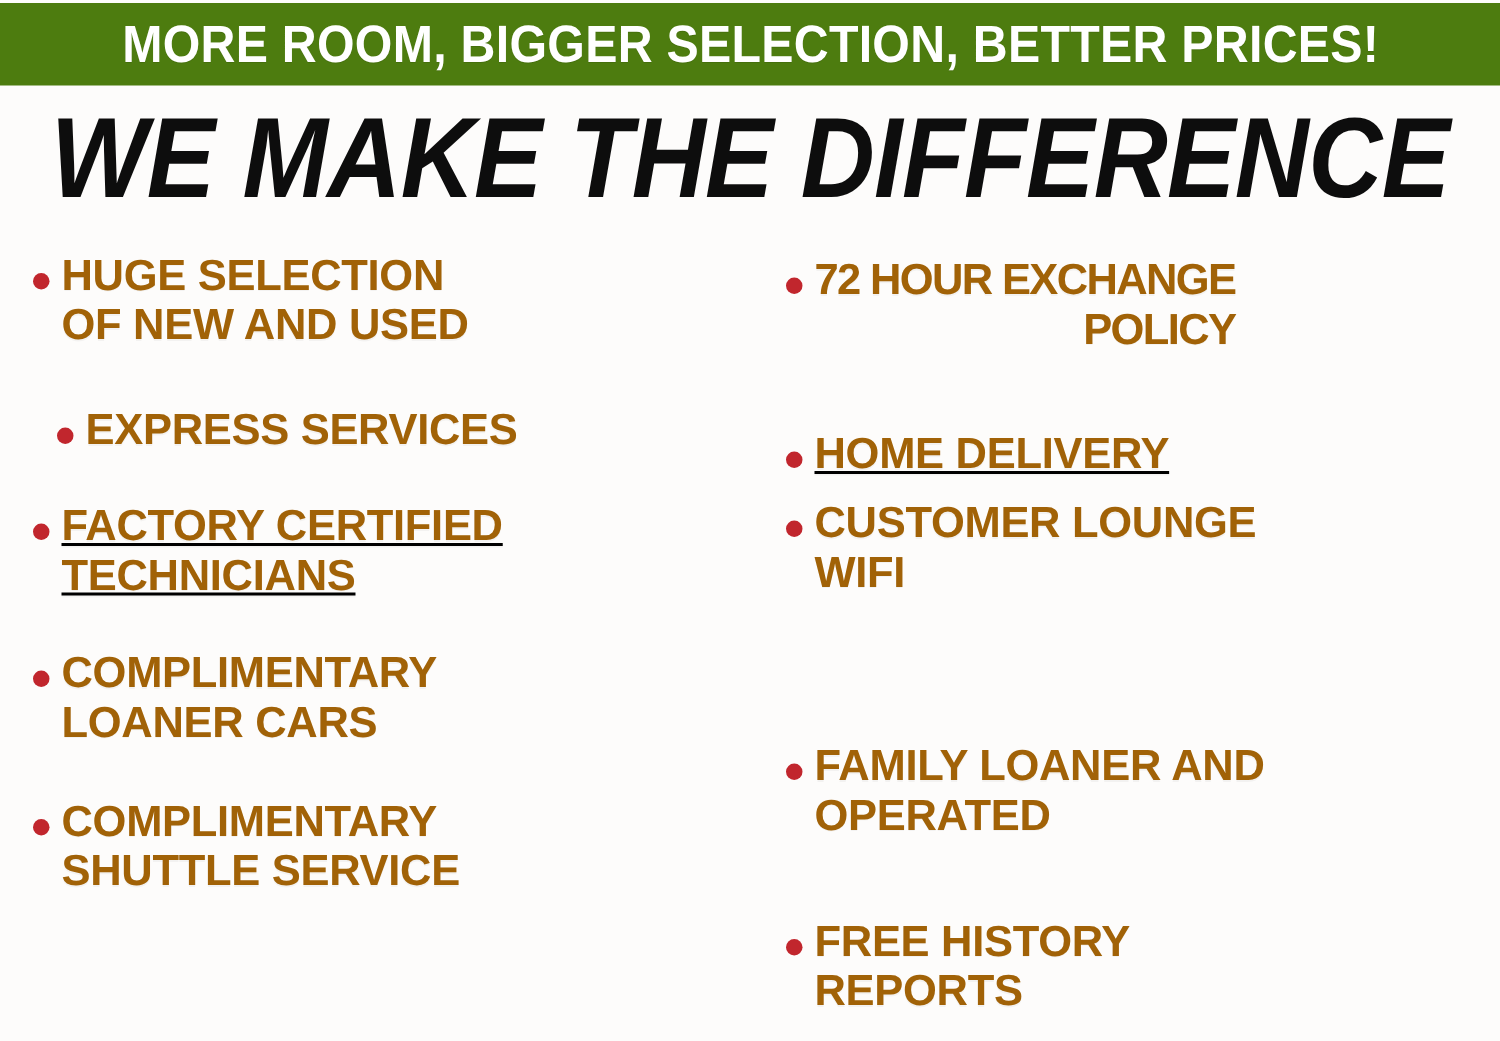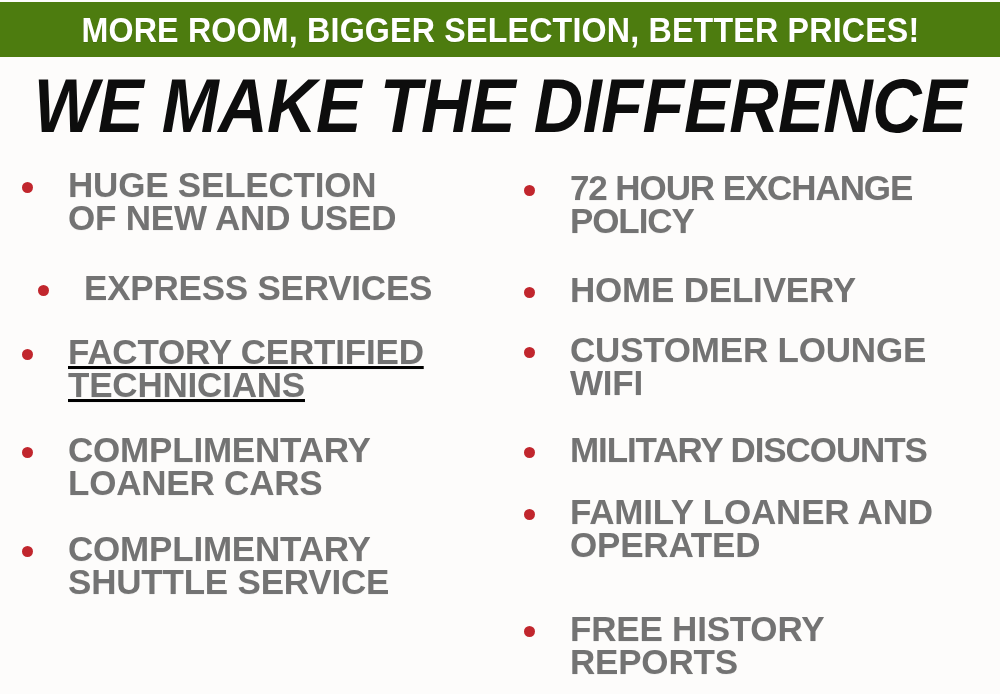--- a/index.html
+++ b/index.html
@@ -92,41 +92,40 @@
   .dot {
     flex: 0 0 auto;
     width: 11px;
     height: 11px;
     border-radius: 50%;
     background: #c1262d;
     margin-top: 14px;
     margin-right: 8px;
   }
   .bullet-text {
-    color: #737373;
+    color: #a16207;
     font-family: "Liberation Sans", sans-serif;
     font-weight: bold;
-    font-size: 35px;
+    font-size: 29px;
     line-height: 33px;
     white-space: pre-line;
     letter-spacing: -0.2px;
     text-shadow: 0 1px 0 rgba(0,0,0,0.04);
-    margin-left: 27px;
-  }
-  .bullet-text.tight { letter-spacing: -1.1px; }
+  }
+  .bullet-text.tight { letter-spacing: -1.1px; text-align: right; }
 
   
   .l0 { top: 8px;   left: 22px; }
   .l1 { top: 111px; left: 38px; justify-content: space-between; }
   .l2 { top: 175px; left: 22px; text-decoration: underline; }
   .l3 { top: 273px; left: 22px; }
   .l4 { top: 372px; left: 22px; }
 
   .r0 { top: 11px;  left: 26px; }
-  .r1 { top: 113px; left: 26px; }
+  .r1 { top: 127px; left: 26px; text-decoration: underline; }
   .r2 { top: 173px; left: 26px; }
   .r3 { top: 273px; left: 26px; }
   .r4 { top: 335px; left: 26px; }
   .r5 { top: 452px; left: 26px; }
 </style>
 </head>
 <body>
 
 <div id="poster">
 
@@ -185,24 +184,20 @@
         <span class="dot"></span>
         <span class="bullet-text">HOME DELIVERY</span>
       </div>
 
       <div class="bullet-item r2">
         <span class="dot"></span>
         <span class="bullet-text">CUSTOMER LOUNGE
 WIFI</span>
       </div>
 
-      <div class="bullet-item r3">
-        <span class="dot"></span>
-        <span class="bullet-text tight">MILITARY DISCOUNTS</span>
-      </div>
 
       <div class="bullet-item r4">
         <span class="dot"></span>
         <span class="bullet-text">FAMILY LOANER AND
 OPERATED</span>
       </div>
 
       <div class="bullet-item r5">
         <span class="dot"></span>
         <span class="bullet-text">FREE HISTORY

